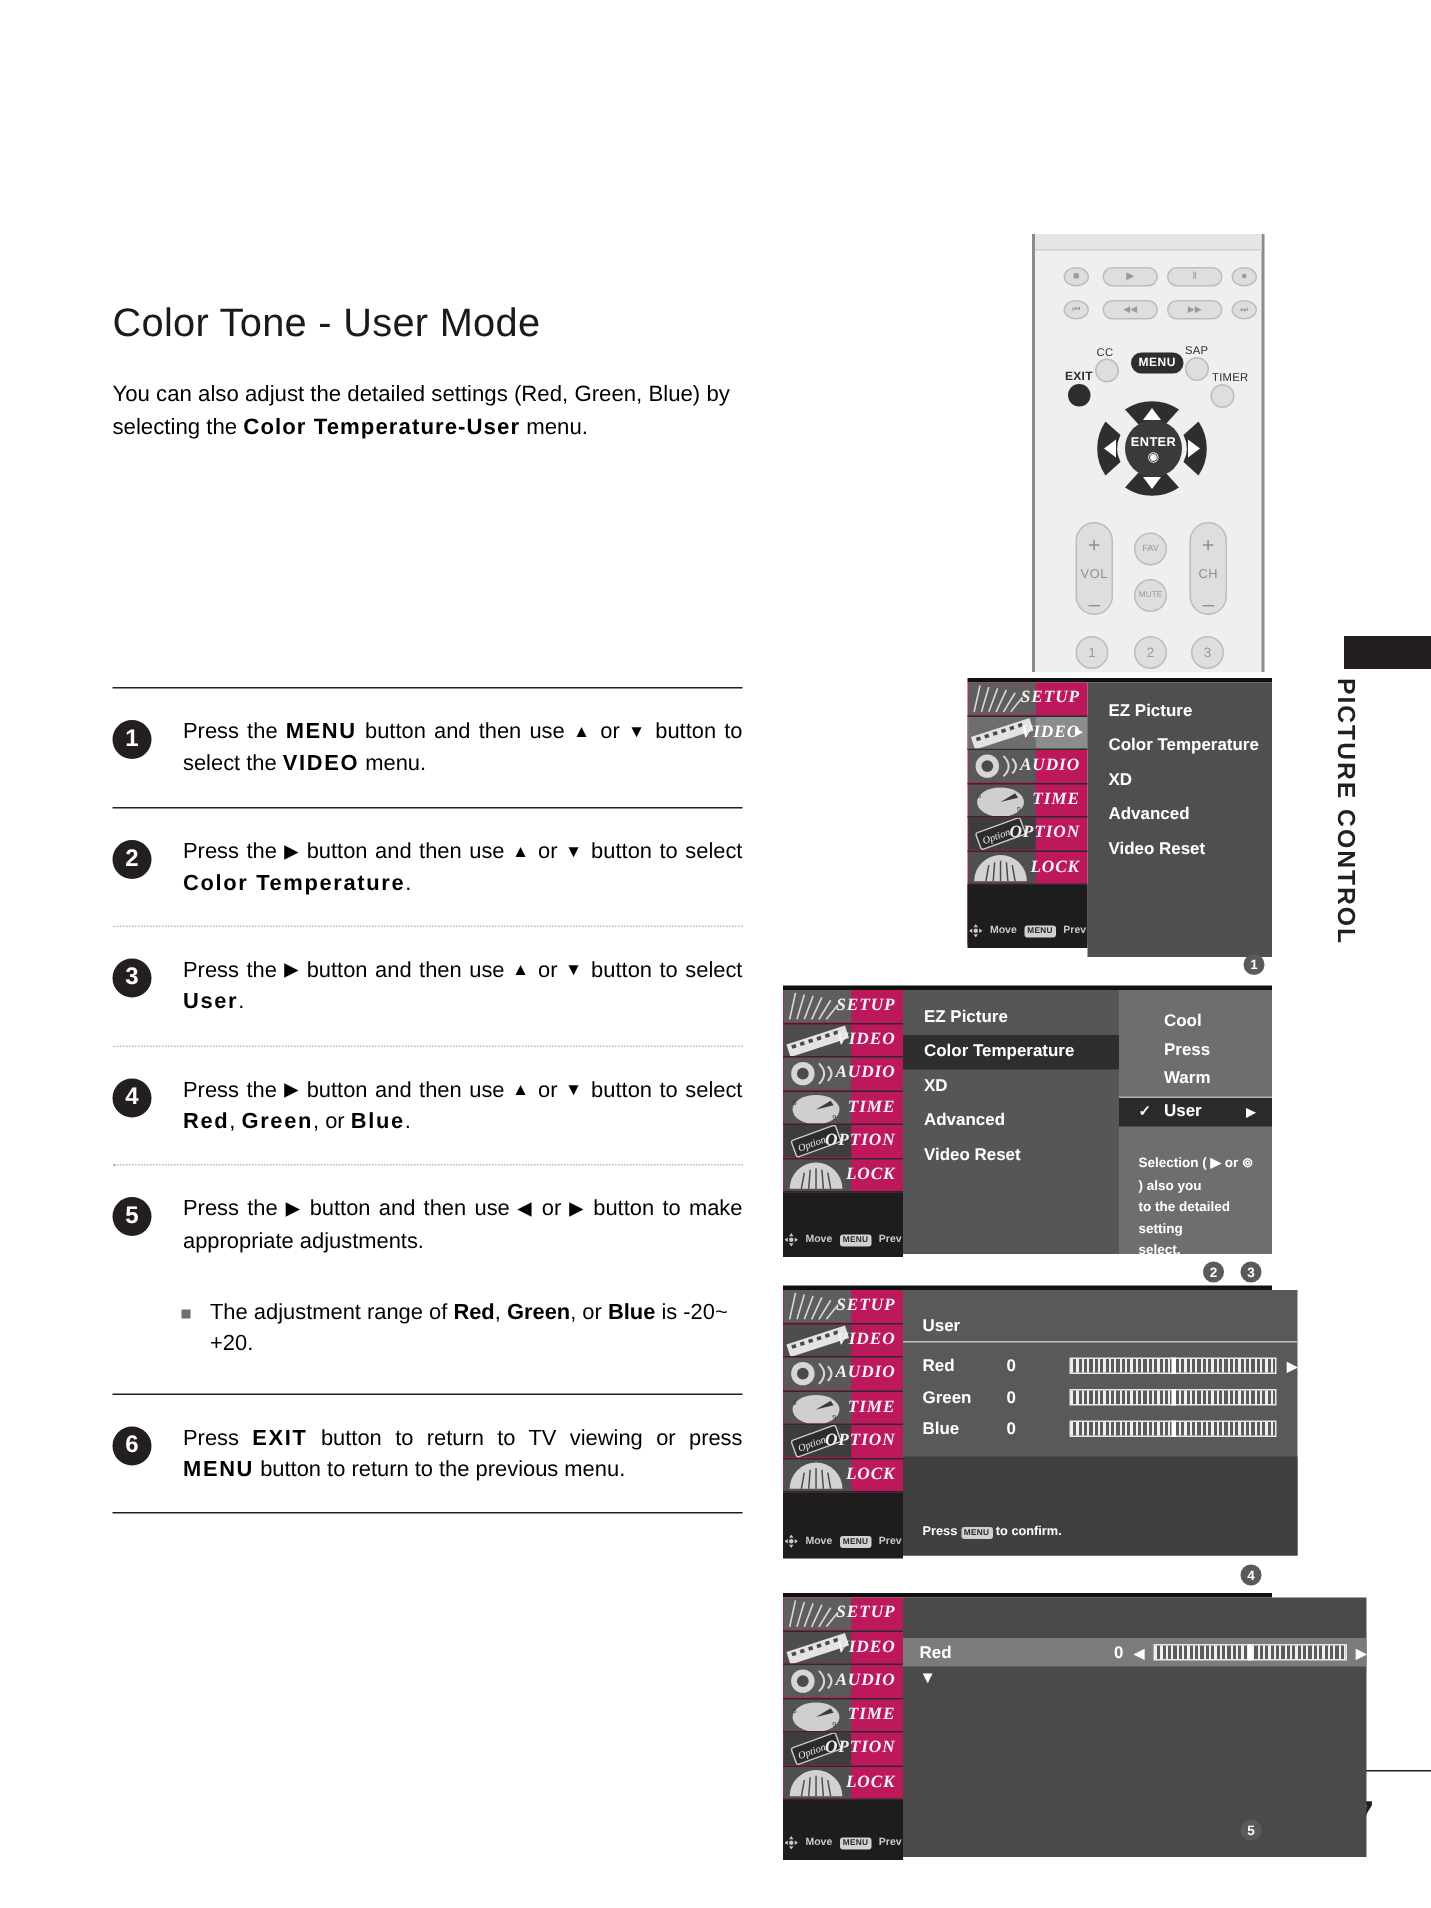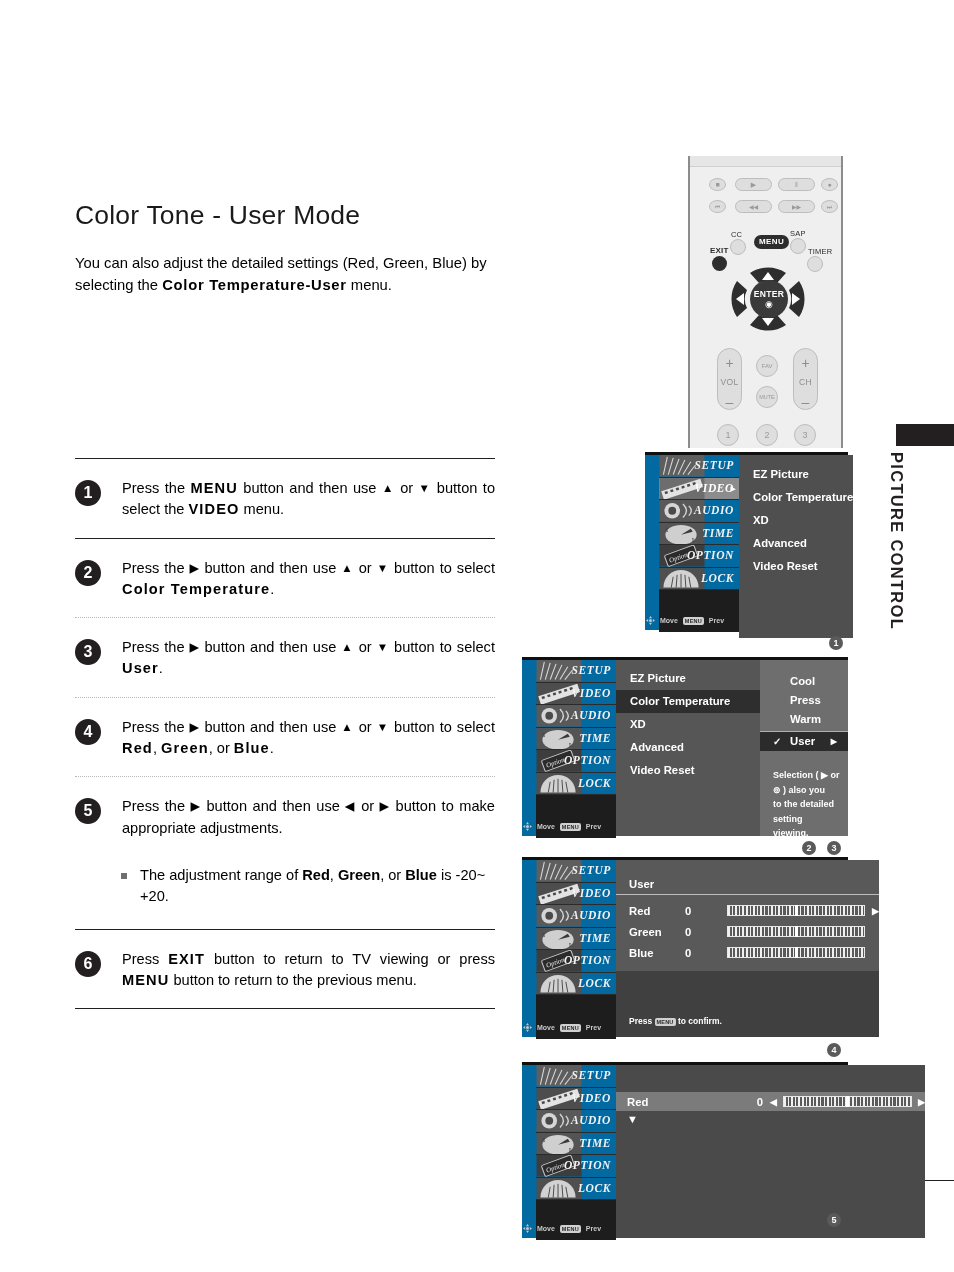--- a/index.html
+++ b/index.html
@@ -220,24 +220,23 @@
   }
   .enter-circle .etxt { font-size: 8.5px; font-weight: bold; display:block; margin-top: 9px; letter-spacing: .3px;}
   .enter-circle .edot { font-size: 9px; display:block; line-height: 10px;}
 
   
   .osd { position: absolute; box-sizing: border-box; }
   .osd-topline { height: 3px; background: #101010; }
   .osd-body { display: flex; }
   .osd-icons {
     width: 80px;
-    background: #0369a1;
+    background: #be185d;
     position: relative;
     flex: 0 0 auto;
-    padding-left: 14px;
   }
   .icon-row {
     height: 21.5px;
     position: relative;
     border-bottom: 1px solid #2b2b2b;
     overflow: hidden;
   }
   .icon-art {
     position: absolute;
     left: 0; top: 0; width: 46px; height: 100%;
@@ -766,21 +765,21 @@
         <div class="sub-item">Warm</div>
         <div class="sub-divider"></div>
         <div class="sub-item sel">
           <span class="chk">✓</span>
           <span>User</span>
           <span class="rcaret">▶</span>
         </div>
         <div class="sub-note">
           <div>Selection ( ▶ or ⊚ ) also you</div>
           <div>to the detailed setting</div>
-          <div>viewing.</div>
+          <div>select.</div>
         </div>
       </div>
     </div>
   </div>
 </div>
 <div class="step-marker" style="left:802px; top:841px;">2</div>
 <div class="step-marker" style="left:827px; top:841px;">3</div>
 
 <div class="osd" id="osd3">
   <div class="osd-topline"></div>

